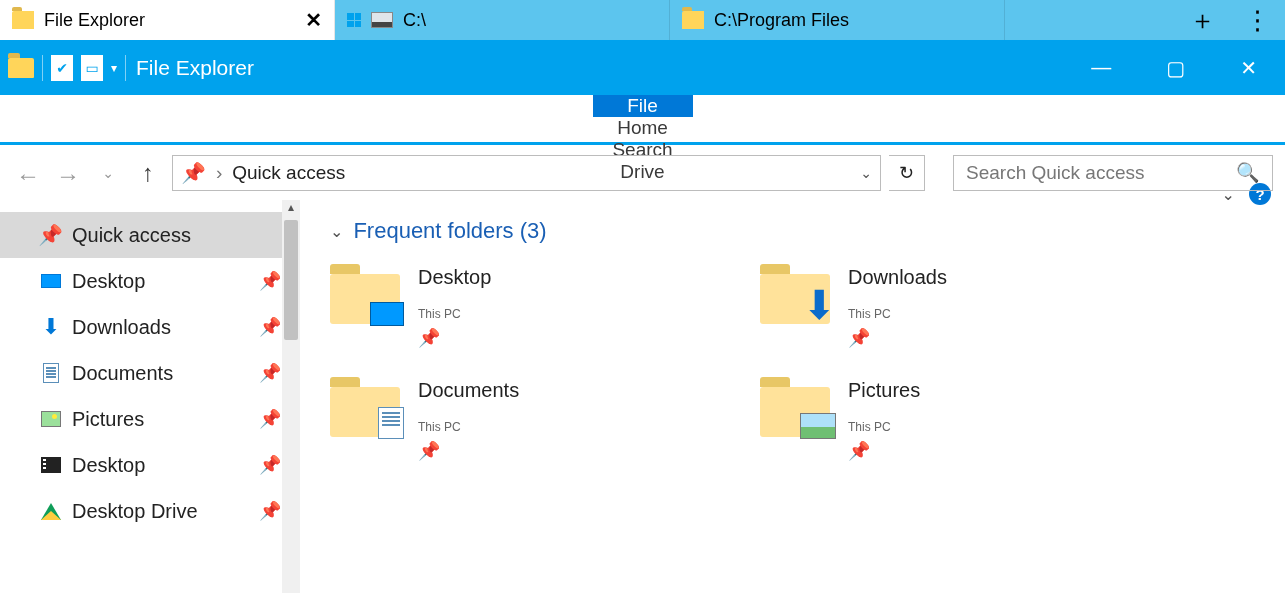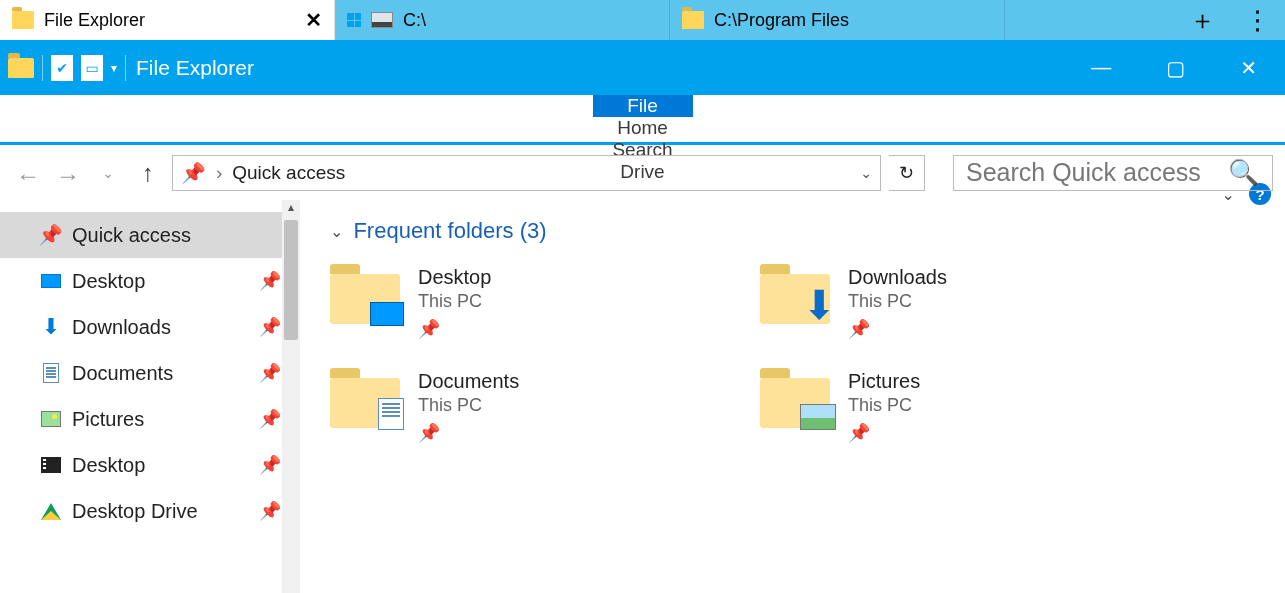--- a/index.html
+++ b/index.html
@@ -69,21 +69,21 @@
   .addr-bar {
     flex: 1; height: 36px; border:1px solid #bcbcbc; display:flex; align-items:center; gap:10px;
     padding: 0 8px; font-size: 19px; color: #222;
   }
   .addr-bar .qaccess-icon { color:#00a2ed; font-size:20px; }
   .addr-bar .spacer { flex:1; }
   .addr-bar .caret { color:#555; font-size:14px; }
   .refresh-box { width:36px; height:36px; border:1px solid #bcbcbc; border-left:none; display:flex; align-items:center; justify-content:center; font-size:18px; }
   .search-box {
     width: 320px; height: 36px; border:1px solid #bcbcbc; margin-left: 20px;
-    display:flex; align-items:center; padding: 0 12px; font-size: 25px; color:#777;
+    display:flex; align-items:center; padding: 0 12px; font-size: 19px; color:#777;
   }
   .search-box .ph { flex:1; }
 
   
   .main { display:flex; height: calc(593px - 40px - 55px - 50px - 55px); }
 
   .sidebar { width: 300px; position:relative; padding-top: 12px; }
   .sb-scroll { position:absolute; right:0; top:0; width:18px; height:100%; background:#f0f0f0; }
   .sb-scroll .arrow { height:18px; text-align:center; color:#555; font-size:12px; }
   .sb-scroll .thumb { margin: 2px; height: 120px; background:#c1c1c1; border-radius:2px; }
@@ -118,21 +118,21 @@
   .big-folder::before{
     content:""; position:absolute; top:-10px; left:0; width:30px; height:10px; background:#e8c766;
     border-top-left-radius:3px; border-top-right-radius:3px;
   }
   .overlay-desk { position:absolute; right:-4px; bottom:-2px; width:34px; height:24px; background:#0099ff; border:1px solid #005a9e; }
   .overlay-down { position:absolute; right:-6px; bottom:-4px; color:#0b6bcb; font-size:40px; }
   .overlay-doc  { position:absolute; right:-4px; bottom:-2px; width:26px; height:32px; background:#fff; border:1px solid #5b8fb9; }
   .overlay-doc::after{ content:""; position:absolute; top:4px; left:3px; right:3px; height:2px; background:#5b8fb9; box-shadow:0 4px 0 #5b8fb9,0 8px 0 #5b8fb9,0 12px 0 #5b8fb9; }
   .overlay-pic  { position:absolute; right:-6px; bottom:-2px; width:36px; height:26px; background:linear-gradient(#aee1f9 0 55%, #6fbf73 55%); border:1px solid #777; }
   .card .meta .name { font-size:20px; color:#222; }
-  .card .meta .loc  { font-size:18px; color:#666; margin-top:2px; }
+  .card .meta .loc  { font-size:12px; color:#666; margin-top:18px; }
   .card .meta .pin  { color:#888; font-size:18px; margin-top:6px; display:block; }
 </style>
 </head>
 <body>
 
 <div class="tab-strip">
   <div class="tab active">
     <span class="folder-icon"></span>
     <span>File Explorer</span>
     <span class="close">✕</span>

